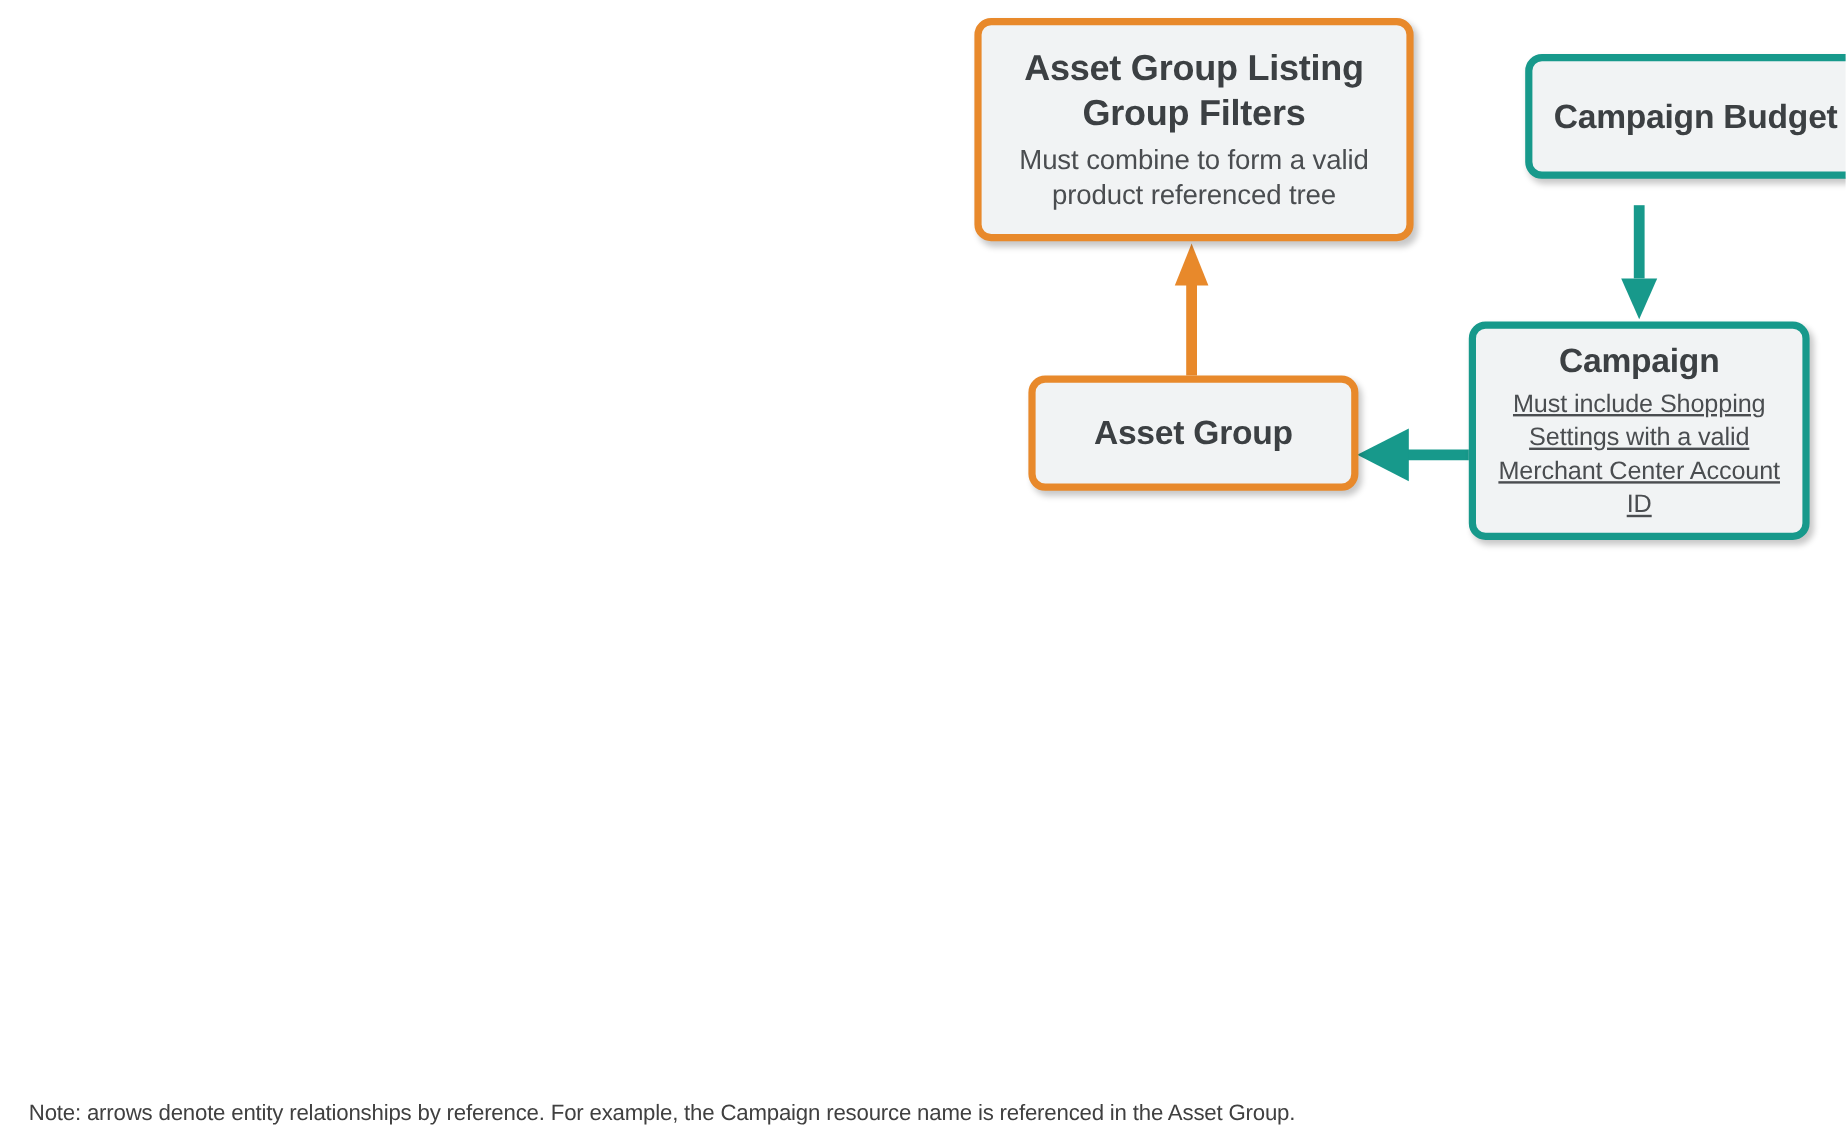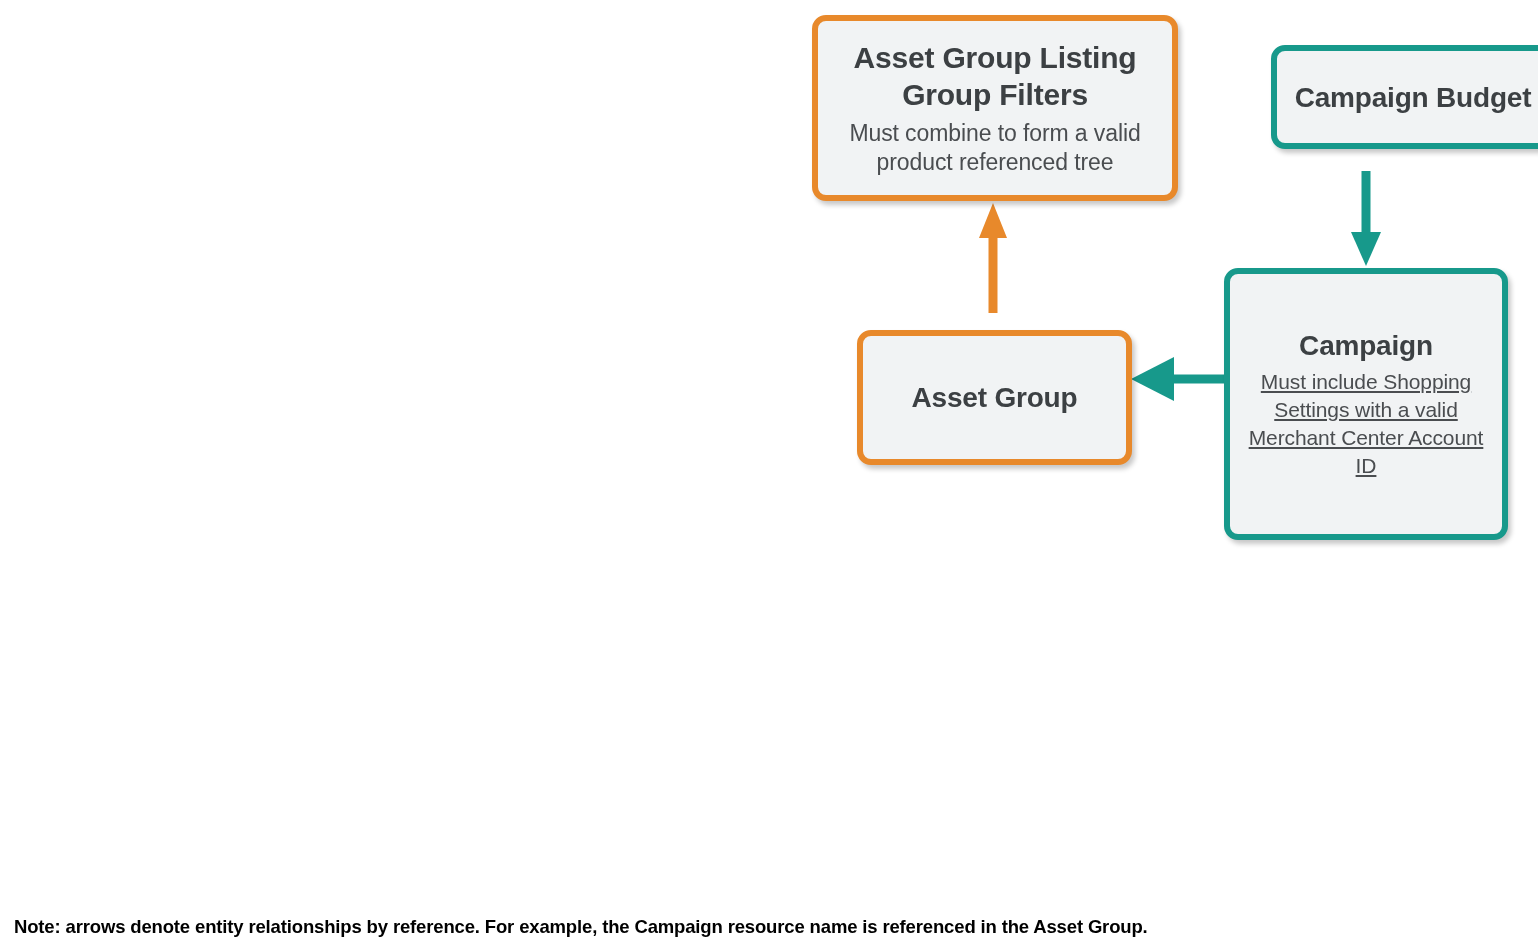--- a/index.html
+++ b/index.html
@@ -77,36 +77,36 @@
     border-color: #17998b;
   }
   #node-budget .title {
     font-size: 28px;
     line-height: 37px;
   }
 
   
   #node-assetgroup {
     left: 857px;
-    top: 330px;
+    top: 313px;
     width: 275px;
-    height: 135px;
+    height: 96px;
     border-color: #e8892b;
   }
   #node-assetgroup .title {
     font-size: 28px;
     line-height: 36px;
   }
 
   
   #node-campaign {
     left: 1224px;
     top: 268px;
     width: 284px;
-    height: 272px;
+    height: 182px;
     border-color: #17998b;
   }
   #node-campaign .title {
     font-size: 28px;
     line-height: 36px;
     margin-bottom: 4px;
   }
   #node-campaign .subtitle {
     font-size: 21px;
     line-height: 28px;
@@ -119,25 +119,25 @@
     left: 0;
     top: 0;
     width: 1538px;
     height: 948px;
     pointer-events: none;
   }
 
   
   #footnote {
     position: absolute;
-    left: 14px;
+    left: 24px;
     top: 916px;
     font-size: 18.5px;
-    font-weight: bold;
-    color: #000000;
+    font-weight: normal;
+    color: #404040;
     letter-spacing: -0.15px;
     white-space: nowrap;
   }
 </style>
 </head>
 <body>
 
 <div id="canvas">
 
   <svg id="connectors" viewBox="0 0 1538 948" xmlns="http://www.w3.org/2000/svg">

